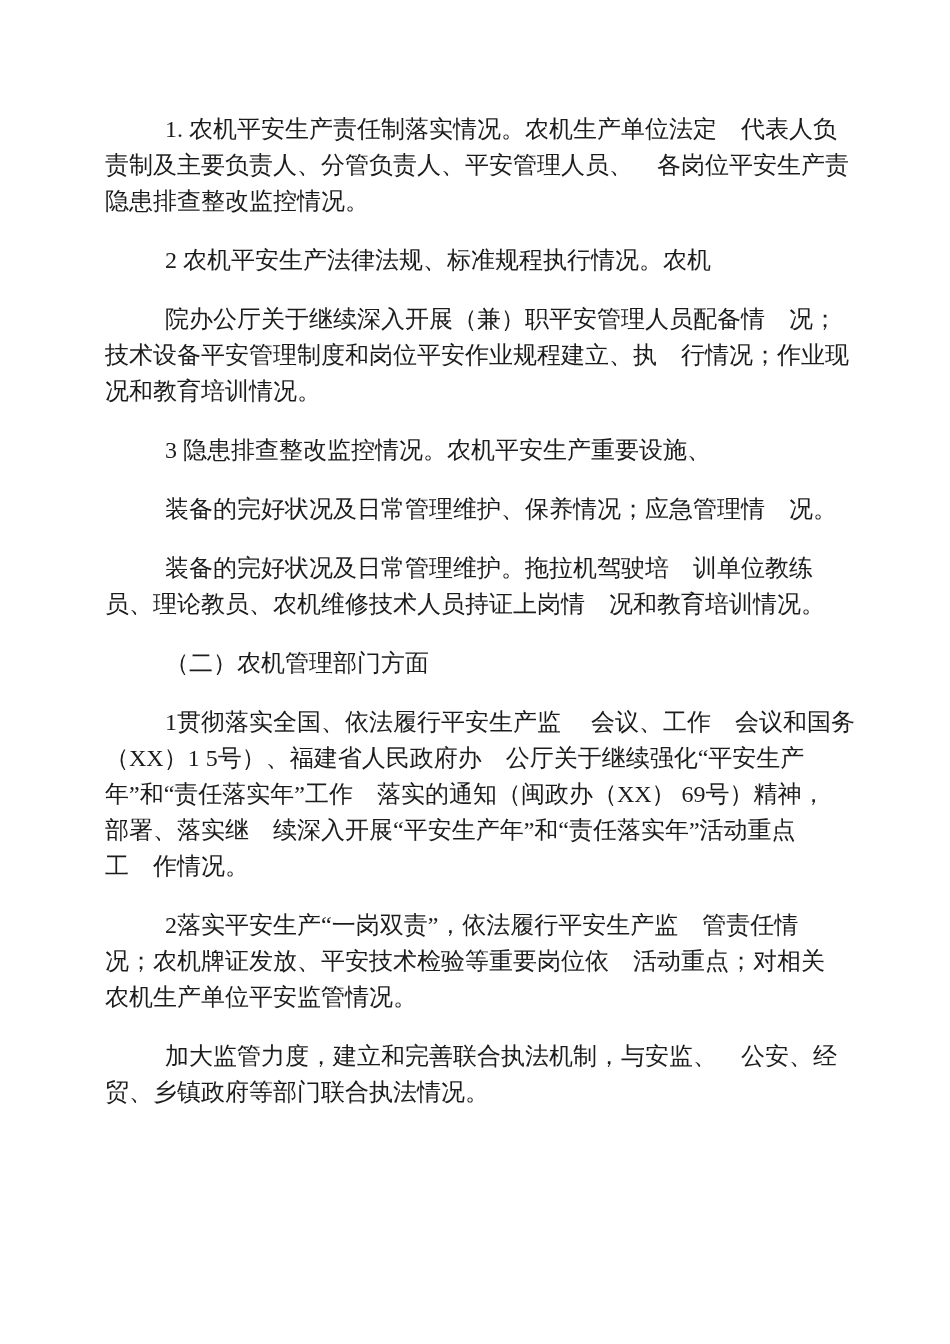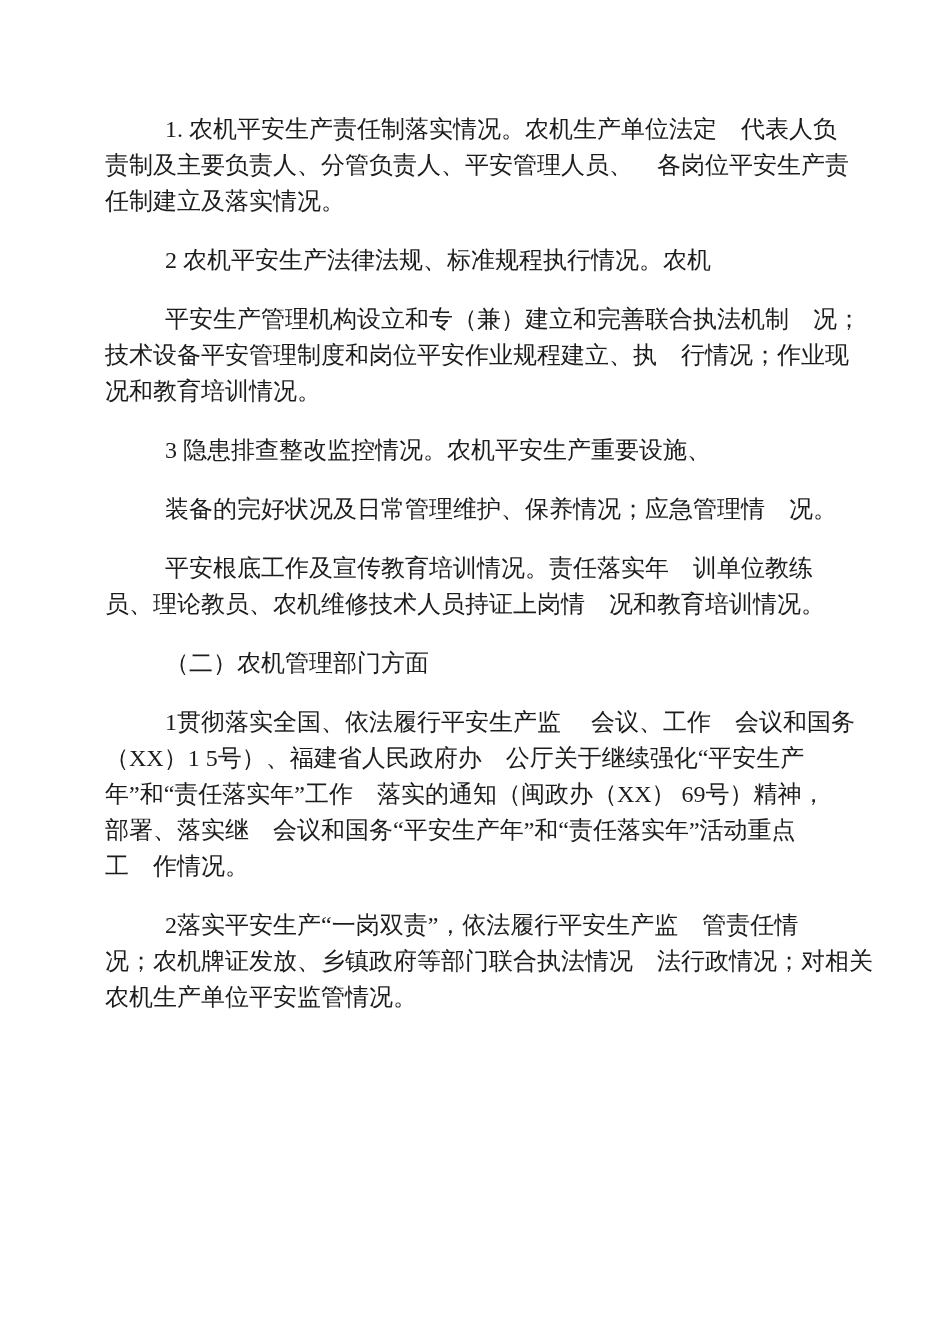--- a/index.html
+++ b/index.html
@@ -35,58 +35,62 @@
   }
 </style>
 </head>
 <body>
 
 <div class="page">
 
   <div class="para">
     <div class="line first">1. 农机平安生产责任制落实情况。农机生产单位法定　代表人负</div>
     <div class="line">责制及主要负责人、分管负责人、平安管理人员、　各岗位平安生产责</div>
-    <div class="line">任制建立及落实情况。</div>
+    <div class="line">隐患排查整改监控情况。</div>
   </div>
 
   <div class="para">
     <div class="line first">2 农机平安生产法律法规、标准规程执行情况。农机</div>
   </div>
 
   <div class="para">
-    <div class="line first">平安生产管理机构设立和专（兼）建立和完善联合执法机制　况；</div>
+    <div class="line first">院办公厅关于继续深入开展（兼）职平安管理人员配备情　况；</div>
     <div class="line">技术设备平安管理制度和岗位平安作业规程建立、执　行情况；作业现</div>
     <div class="line">况和教育培训情况。</div>
   </div>
 
   <div class="para">
     <div class="line first">3 隐患排查整改监控情况。农机平安生产重要设施、</div>
   </div>
 
   <div class="para">
     <div class="line first">装备的完好状况及日常管理维护、保养情况；应急管理情　况。</div>
   </div>
 
   <div class="para">
-    <div class="line first">平安根底工作及宣传教育培训情况。责任落实年　训单位教练</div>
+    <div class="line first">装备的完好状况及日常管理维护。拖拉机驾驶培　训单位教练</div>
     <div class="line">员、理论教员、农机维修技术人员持证上岗情　况和教育培训情况。</div>
   </div>
 
   <div class="para">
     <div class="line first">（二）农机管理部门方面</div>
   </div>
 
   <div class="para">
     <div class="line first">1贯彻落实全国、依法履行平安生产监　 会议、工作　会议和国务</div>
     <div class="line">（XX）1 5号）、福建省人民政府办　公厅关于继续强化“平安生产</div>
     <div class="line">年”和“责任落实年”工作　落实的通知（闽政办（XX） 69号）精神，</div>
-    <div class="line">部署、落实继　会议和国务“平安生产年”和“责任落实年”活动重点</div>
+    <div class="line">部署、落实继　续深入开展“平安生产年”和“责任落实年”活动重点</div>
     <div class="line">工　作情况。</div>
   </div>
 
   <div class="para">
     <div class="line first">2落实平安生产“一岗双责”，依法履行平安生产监　管责任情</div>
-    <div class="line">况；农机牌证发放、乡镇政府等部门联合执法情况　法行政情况；对相关</div>
+    <div class="line">况；农机牌证发放、平安技术检验等重要岗位依　活动重点；对相关</div>
     <div class="line">农机生产单位平安监管情况。</div>
   </div>
 
+  <div class="para">
+    <div class="line first">加大监管力度，建立和完善联合执法机制，与安监、　公安、经</div>
+    <div class="line">贸、乡镇政府等部门联合执法情况。</div>
+  </div>
 
 </div>
 
 </body></html>

